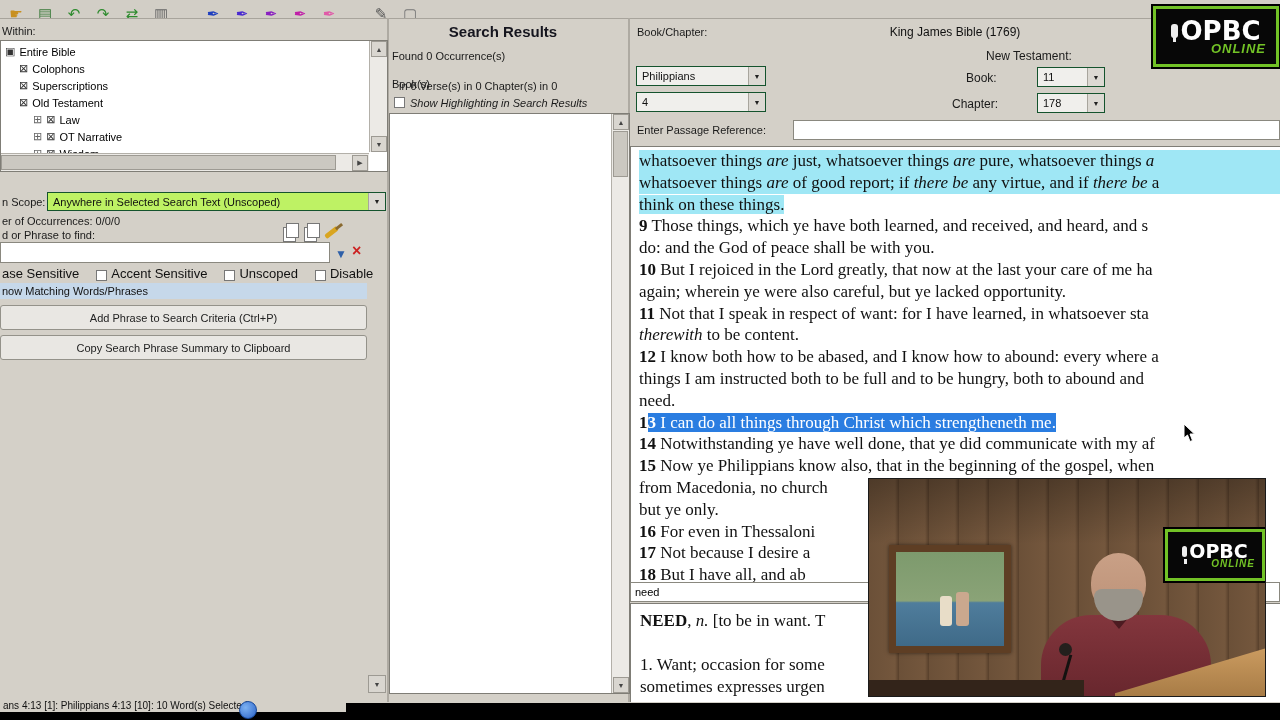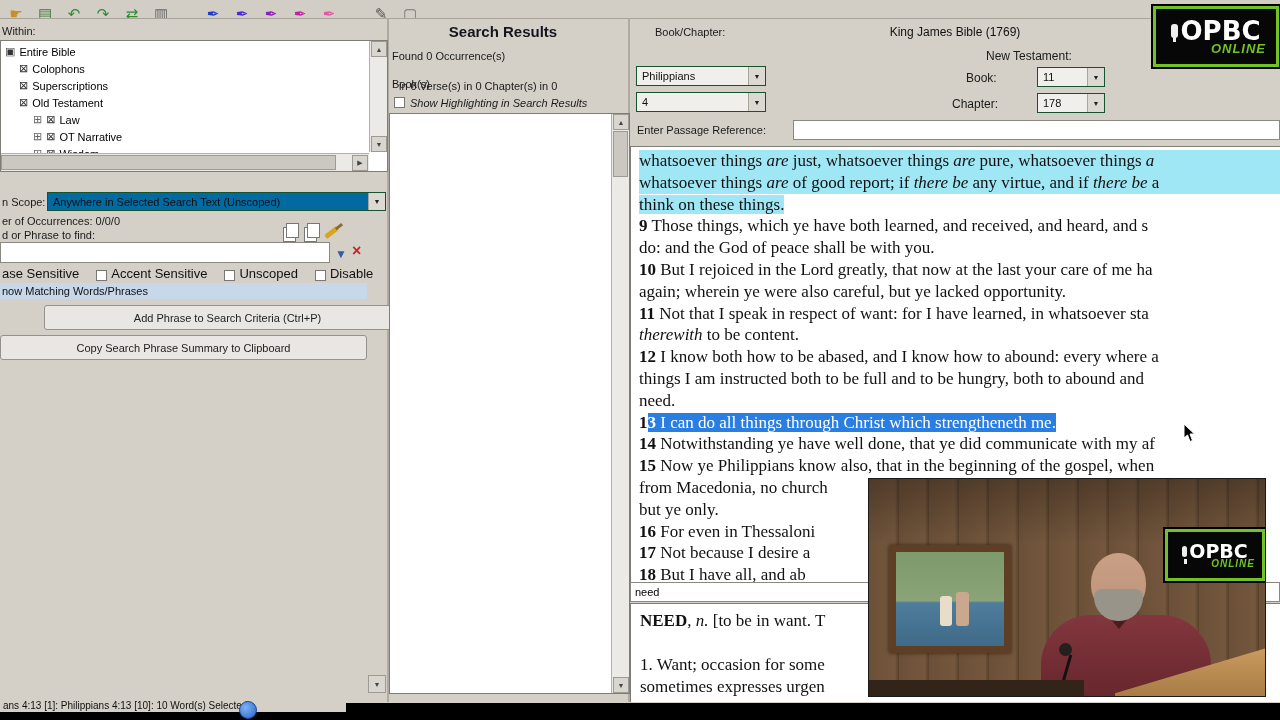--- a/index.html
+++ b/index.html
@@ -27,21 +27,21 @@
   .tree-x{color:#333;font-size:11px;}
   .tree-label{color:#000;}
   .sb{position:absolute;background:#eceae6;}
   .sb-btn{position:absolute;width:16px;height:16px;background:#d9d6d0;border:1px solid #9d9a93;
           display:flex;align-items:center;justify-content:center;font-size:7px;color:#444;box-sizing:border-box;}
   .sb-thumb{position:absolute;background:#cbc8c1;border:1px solid #9d9a93;box-sizing:border-box;}
 
   
   .dd{position:absolute;background:#f0efec;border:1px solid #14532d;font-size:11px;color:#111;
       display:flex;align-items:center;padding-left:5px;box-sizing:border-box;}
-  .dd.white{background:#0369a1;}
+  .dd.white{background:#bef264;}
   .dd .val{flex:1;white-space:nowrap;overflow:hidden;}
   .dd .arrow{width:16px;align-self:stretch;background:#dcd9d3;border-left:1px solid #a8a59d;
              display:flex;align-items:center;justify-content:center;font-size:7px;color:#222;}
   .tinput{position:absolute;background:#fff;border:1px solid #8a887f;font-size:11px;
           padding:0 0 0 4px;box-sizing:border-box;font-family:"Liberation Sans",sans-serif;}
   .uibtn{position:absolute;background:#e9e7e3;border:1px solid #94928a;border-radius:3px;
          font-size:11px;color:#222;display:flex;align-items:center;justify-content:center;
          font-family:"Liberation Sans",sans-serif;cursor:default;}
   .checkbox{display:inline-block;width:11px;height:11px;background:#fff;border:1px solid #777;
             box-sizing:border-box;}
@@ -229,40 +229,40 @@
       <span class="cb-wrap">
         <span class="checkbox"></span>
         <span class="cb-label">Disable</span>
       </span>
     </div>
 
   <div id="matching-row">
     <span>now Matching Words/Phrases</span>
   </div>
 
-  <button class="uibtn" style="left:0;top:305px;width:367px;height:25px;margin-left:44px;">Add Phrase to Search Criteria (Ctrl+P)</button>
+  <button class="uibtn" style="left:0;top:305px;width:367px;height:25px;">Add Phrase to Search Criteria (Ctrl+P)</button>
   <button class="uibtn" style="left:0;top:335px;width:367px;height:25px;">Copy Search Phrase Summary to Clipboard</button>
 
   <div class="sb-btn" style="left:368px;top:675px;width:18px;height:18px;">▼</div>
 
   <div class="abs" style="left:389px;top:23px;width:228px;text-align:center;font-size:15px;font-weight:bold;color:#15151e;">Search Results</div>
   <div class="lbl" style="left:392px;top:50px;">Found 0 Occurrence(s)</div>
   <div class="lbl" style="left:399px;top:80px;">in 0 Verse(s) in 0 Chapter(s) in 0</div>
   <div class="lbl" style="left:392px;top:78px;">Book(s)</div>
   <span class="checkbox" style="position:absolute;left:394px;top:97px;"></span>
   <div class="lbl" style="left:410px;top:97px;font-style:italic;">Show Highlighting in Search Results</div>
 
   <div class="white-box" style="left:389px;top:113px;width:239px;height:579px;">
     <div class="sb" style="position:absolute;right:0;top:0;width:17px;height:100%;border-left:1px solid #b3b0a9;"></div>
     <div class="sb-btn" style="right:0;top:0;">▲</div>
     <div class="sb-thumb" style="right:1px;top:17px;width:15px;height:46px;"></div>
     <div class="sb-btn" style="right:0;bottom:0;">▼</div>
   </div>
 
-  <div class="lbl" style="left:655px;top:26px;">Book/Chapter:</div>
+  <div class="lbl" style="left:637px;top:26px;">Book/Chapter:</div>
   <div class="abs" style="left:630px;top:25px;width:650px;text-align:center;font-size:12px;">King James Bible (1769)</div>
   <div class="lbl" style="left:986px;top:49px;font-size:12px;">New Testament:</div>
 
   <div class="dd" style="left:636px;top:66px;width:130px;height:20px;">
     <span class="val">Philippians</span>
     <span class="arrow">▼</span>
   </div>
   <div class="lbl" style="left:966px;top:71px;font-size:12px;">Book:</div>
   <div class="dd" style="left:1037px;top:67px;width:68px;height:20px;">
     <span class="val">11</span>

